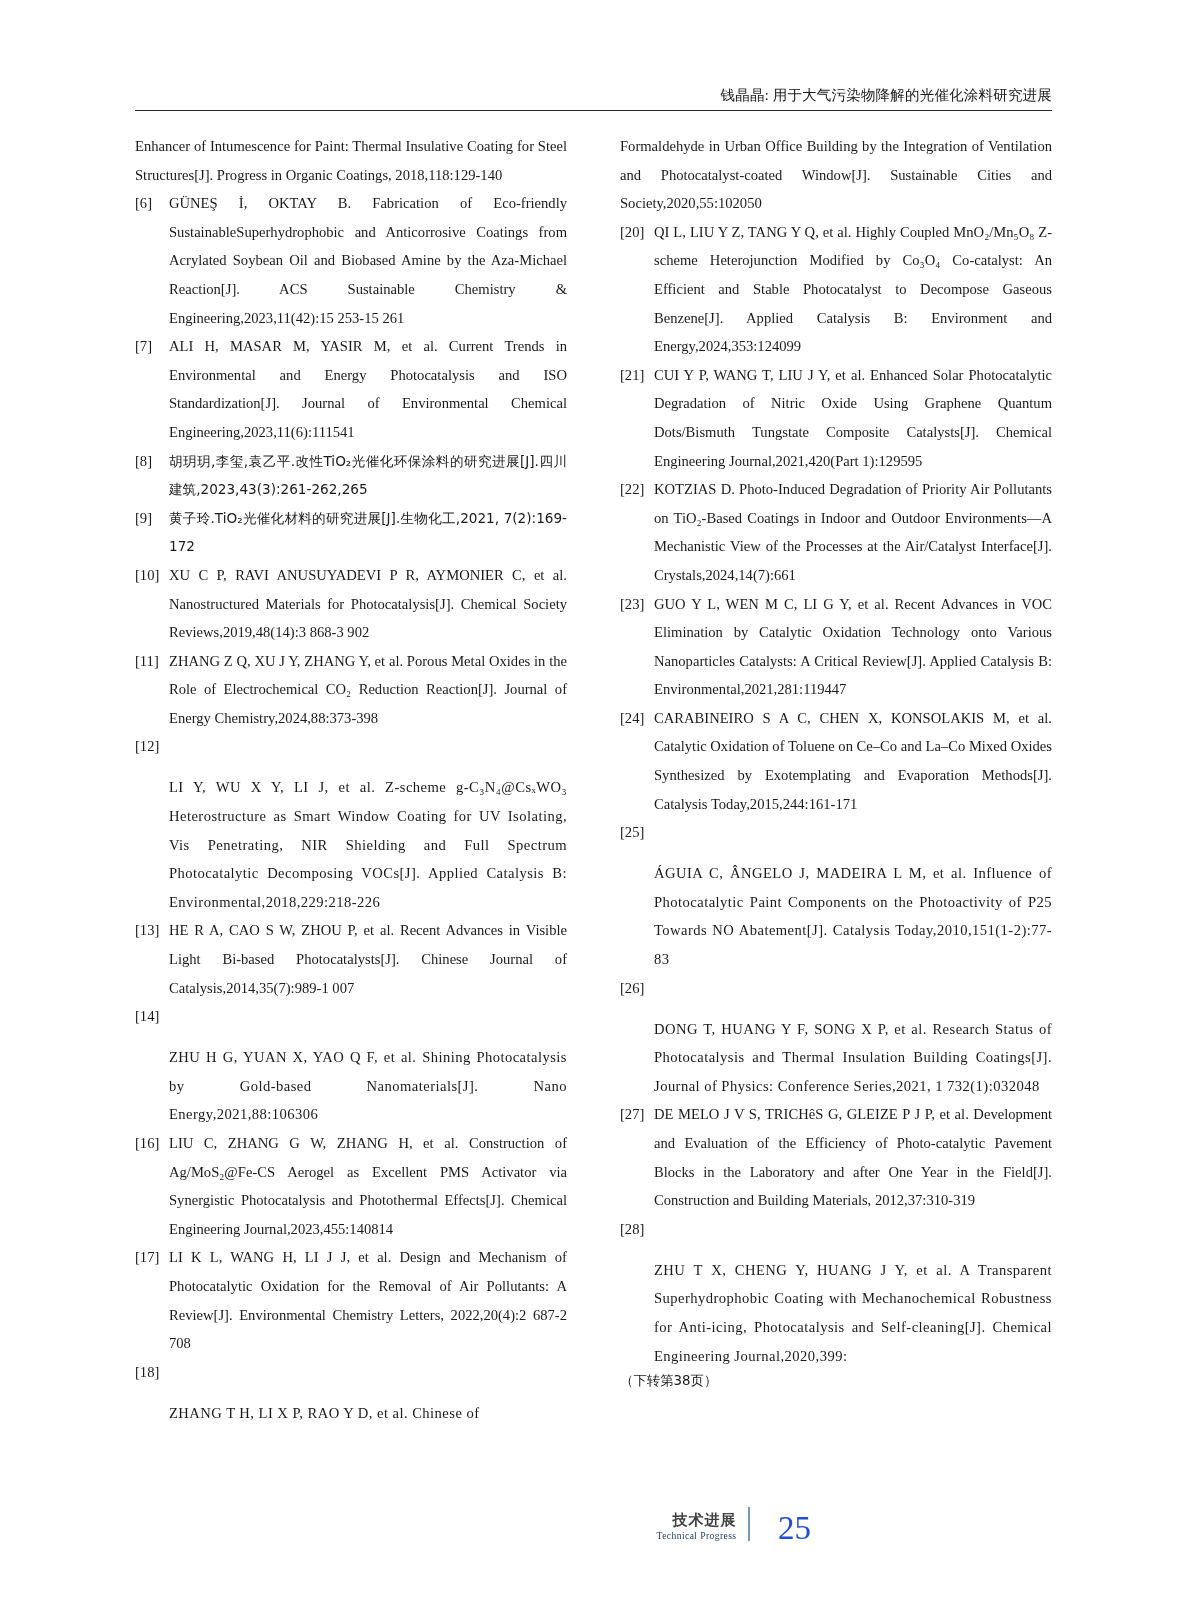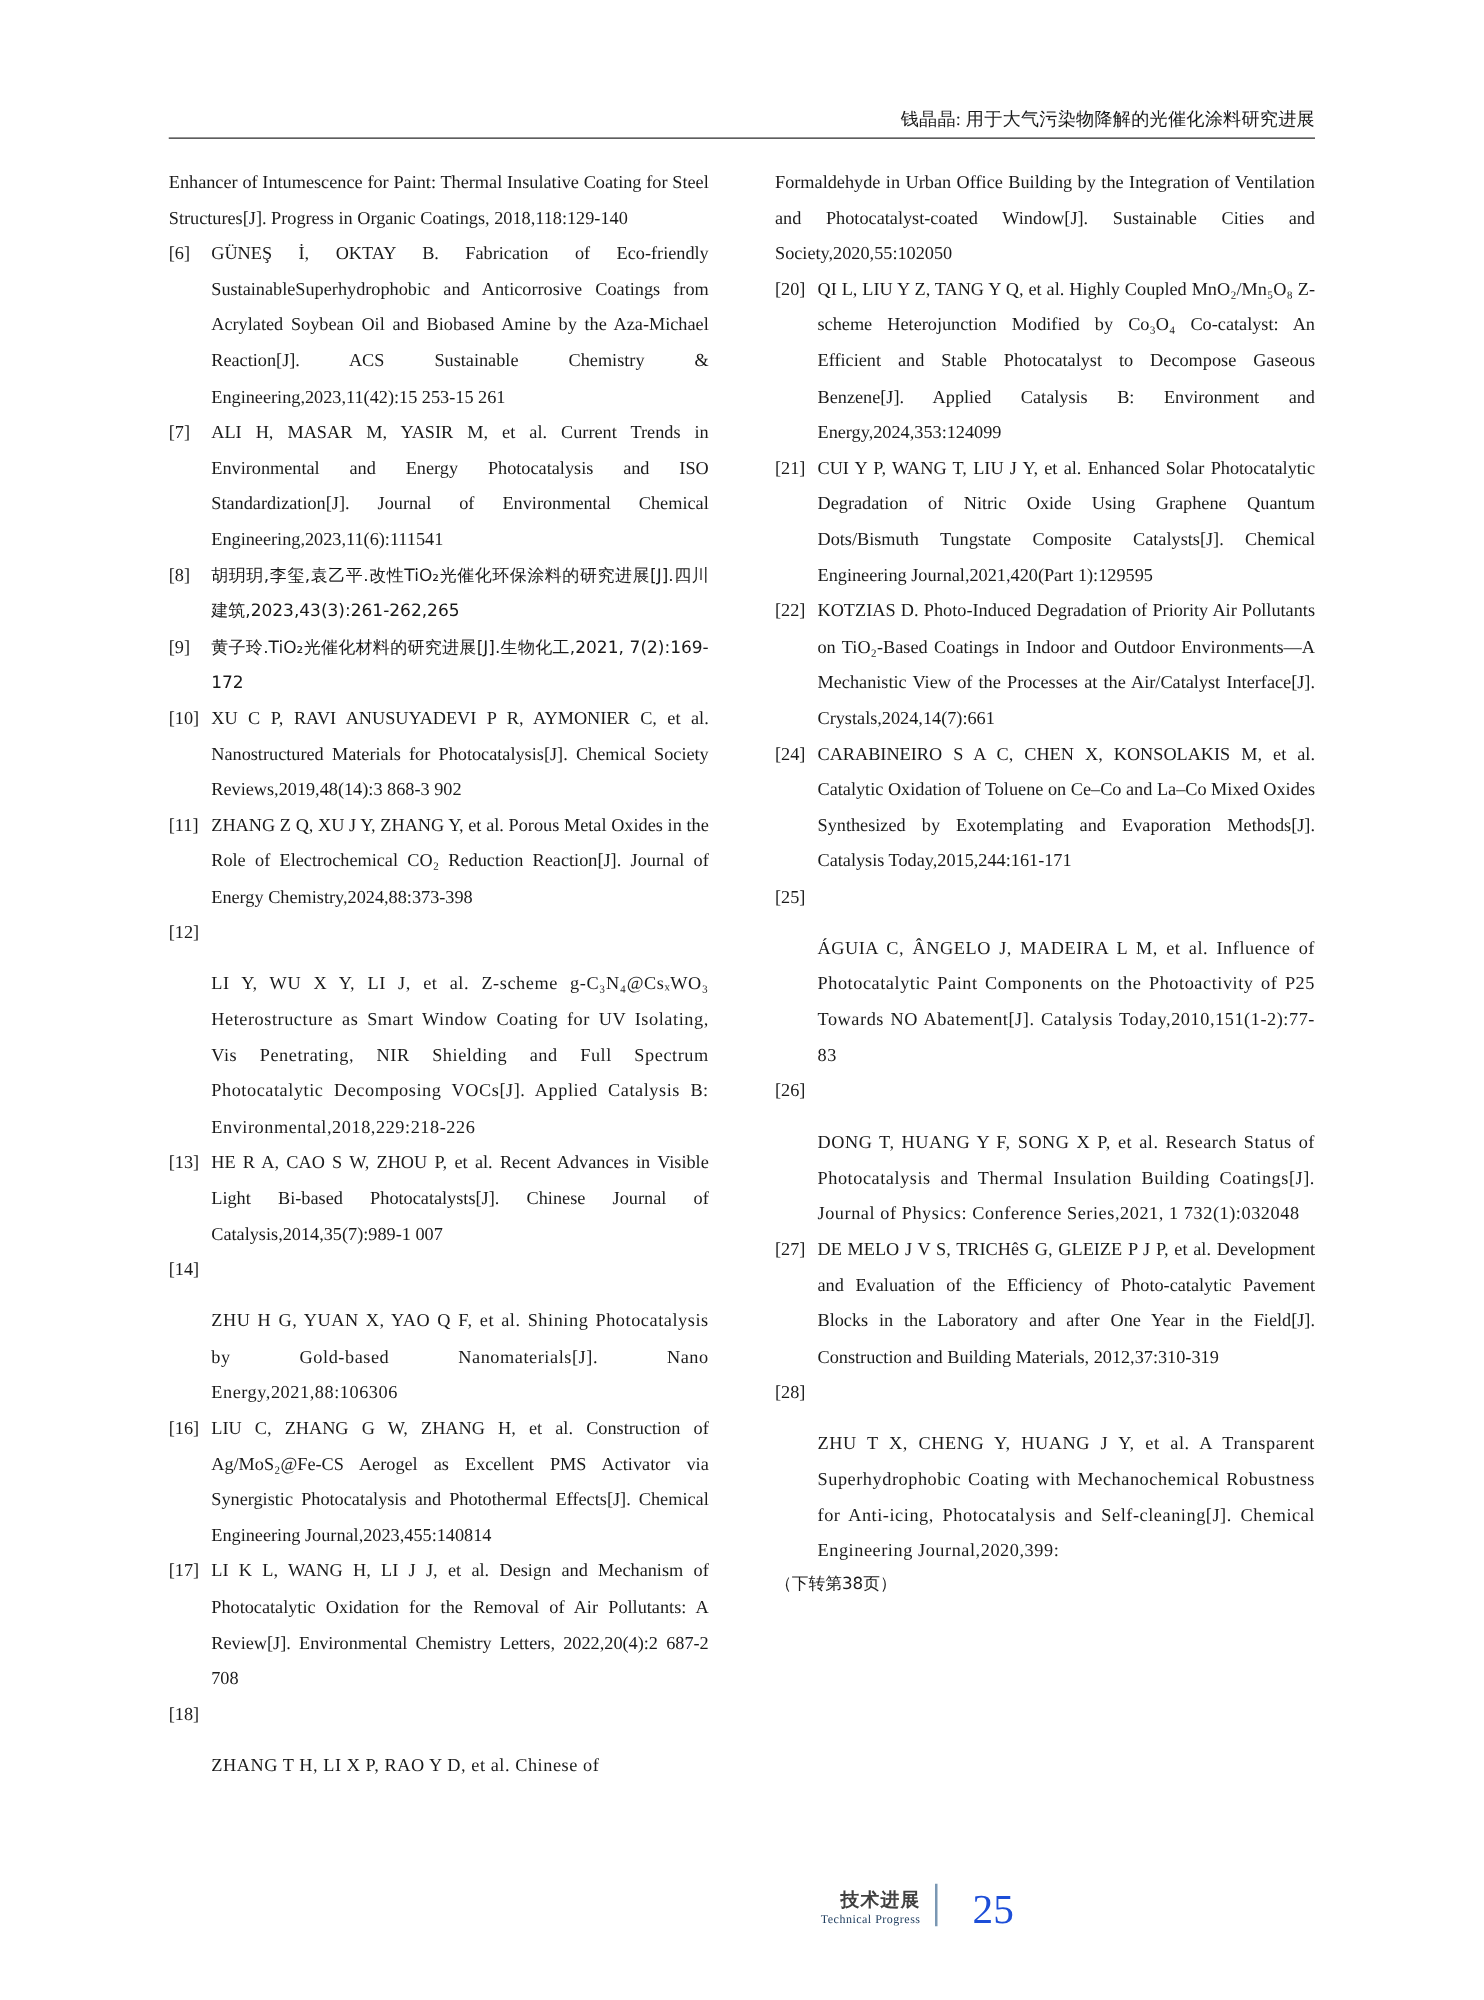--- a/index.html
+++ b/index.html
@@ -201,20 +201,24 @@
         <div class="num">[20]</div>
         <div class="body">QI L, LIU Y Z, TANG Y Q, et al. Highly Coupled MnO₂/Mn₅O₈ Z-scheme Heterojunction Modified by Co₃O₄ Co-catalyst: An Efficient and Stable Photocatalyst to Decompose Gaseous Benzene[J]. Applied Catalysis B: Environment and Energy,2024,353:124099</div>
       </div>
       <div class="ref">
         <div class="num">[21]</div>
         <div class="body">CUI Y P, WANG T, LIU J Y, et al. Enhanced Solar Photocatalytic Degradation of Nitric Oxide Using Graphene Quantum Dots/Bismuth Tungstate Composite Catalysts[J]. Chemical Engineering Journal,2021,420(Part 1):129595</div>
       </div>
       <div class="ref">
         <div class="num">[22]</div>
         <div class="body">KOTZIAS D. Photo-Induced Degradation of Priority Air Pollutants on TiO₂-Based Coatings in Indoor and Outdoor Environments—A Mechanistic View of the Processes at the Air/Catalyst Interface[J]. Crystals,2024,14(7):661</div>
+      </div>
+      <div class="ref">
+        <div class="num">[23]</div>
+        <div class="body">GUO Y L, WEN M C, LI G Y, et al. Recent Advances in VOC Elimination by Catalytic Oxidation Technology onto Various Nanoparticles Catalysts: A Critical Review[J]. Applied Catalysis B: Environmental,2021,281:119447</div>
       </div>
       <div class="ref">
         <div class="num">[24]</div>
         <div class="body">CARABINEIRO S A C, CHEN X, KONSOLAKIS M, et al. Catalytic Oxidation of Toluene on Ce–Co and La–Co Mixed Oxides Synthesized by Exotemplating and Evaporation Methods[J]. Catalysis Today,2015,244:161-171</div>
       </div>
       <div class="ref wide">
         <div class="num">[25]</div>
         <div class="body">ÁGUIA C, ÂNGELO J, MADEIRA L M, et al. Influence of Photocatalytic Paint Components on the Photoactivity of P25 Towards NO Abatement[J]. Catalysis Today,2010,151(1-2):77-83</div>
       </div>
       <div class="ref wide">

